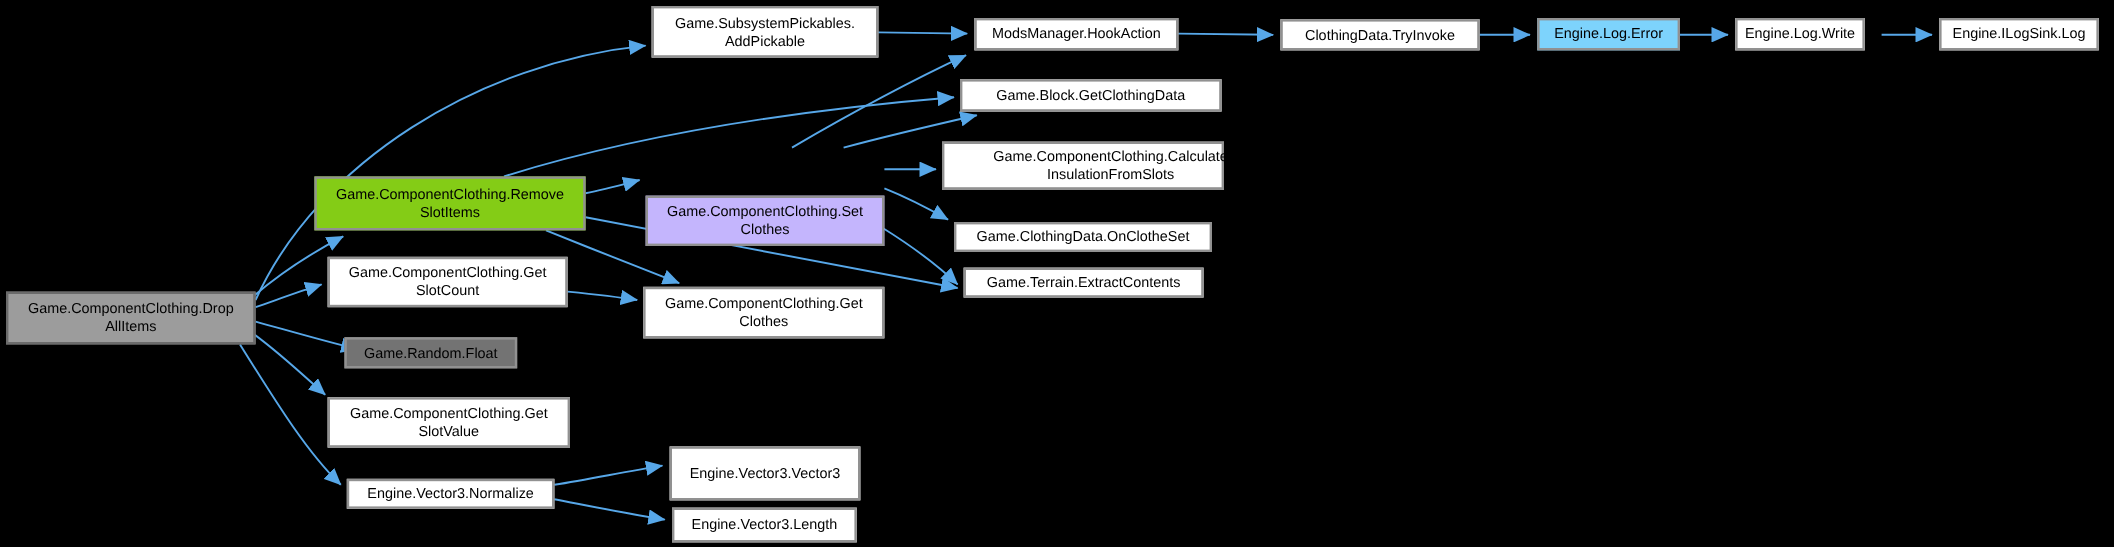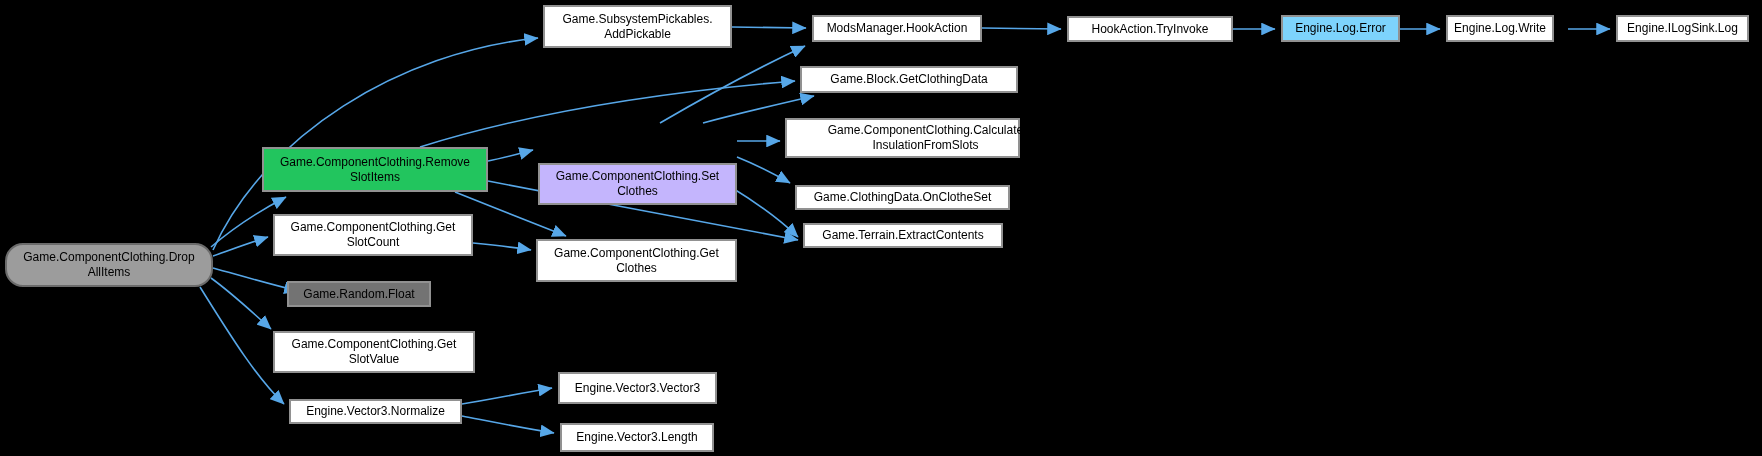--- a/index.html
+++ b/index.html
@@ -30,21 +30,20 @@
     border: 2px solid #919191;
     color: #000000;
     font-size: 12px;
     line-height: 15px;
     cursor: pointer;
   }
   .node.current {
     background: #9c9c9c;
     border-color: #6b6b6b;
     cursor: default;
-    border-radius: 18px;
   }
   .edge {
     fill: none;
     stroke-width: 1.6px;
   }
 </style>
 </head>
 <body style="background: rgb(0, 0, 0);">
 
 <div id="graph" style="background: rgb(0, 0, 0);">
@@ -73,39 +72,39 @@
       <path d="M732,27 L806,28" class="edge" stroke="#57a7e8" marker-end="url(#arrowhead)"></path>
       <path d="M982,28 L1061,29" class="edge" stroke="#57a7e8" marker-end="url(#arrowhead)"></path>
       <path d="M1233,29 L1275,29" class="edge" stroke="#57a7e8" marker-end="url(#arrowhead)"></path>
       <path d="M1400,29 L1440,29" class="edge" stroke="#57a7e8" marker-end="url(#arrowhead)"></path>
       <path d="M1568,29 L1610,29" class="edge" stroke="#57a7e8" marker-end="url(#arrowhead)"></path>
       <path d="M462,404 C493,399 521,393 552,388" class="edge" stroke="#57a7e8" marker-end="url(#arrowhead)"></path>
       <path d="M462,416 C493,422 522,428 554,433" class="edge" stroke="#57a7e8" marker-end="url(#arrowhead)"></path>
     </svg>
 <div class="node current" style="left: 5px; top: 243px; width: 208px; height: 44px; background: rgb(156, 156, 156); border-color: rgb(107, 107, 107); color: rgb(0, 0, 0);">Game.ComponentClothing.Drop
 AllItems</div>
-    <div class="node" style="left: 262px; top: 147px; width: 226px; height: 45px; background: #22c55e; border-color: rgb(145, 145, 145); color: rgb(0, 0, 0);">Game.ComponentClothing.Remove
+    <div class="node" style="left: 262px; top: 147px; width: 226px; height: 45px; background: #84cc16; border-color: rgb(145, 145, 145); color: rgb(0, 0, 0);">Game.ComponentClothing.Remove
 SlotItems</div>
     <div class="node" style="left: 273px; top: 214px; width: 200px; height: 42px; background: rgb(255, 255, 255); border-color: rgb(145, 145, 145); color: rgb(0, 0, 0);">Game.ComponentClothing.Get
 SlotCount</div>
     <div class="node" style="left: 287px; top: 281px; width: 144px; height: 26px; background: #737373; border-color: rgb(145, 145, 145); color: rgb(0, 0, 0);">Game.Random.Float</div>
     <div class="node" style="left: 273px; top: 331px; width: 202px; height: 42px; background: rgb(255, 255, 255); border-color: rgb(145, 145, 145); color: rgb(0, 0, 0);">Game.ComponentClothing.Get
 SlotValue</div>
     <div class="node" style="left: 289px; top: 399px; width: 173px; height: 25px; background: rgb(255, 255, 255); border-color: rgb(145, 145, 145); color: rgb(0, 0, 0);">Engine.Vector3.Normalize</div>
     <div class="node" style="left: 543px; top: 5px; width: 189px; height: 43px; background: rgb(255, 255, 255); border-color: rgb(145, 145, 145); color: rgb(0, 0, 0);">Game.SubsystemPickables.
 AddPickable</div>
     <div class="node" style="left: 538px; top: 123px; width: 199px; height: 42px; background: #c4b5fd; border-color: rgb(145, 145, 145); color: rgb(0, 0, 0); margin-top: 40px;">Game.ComponentClothing.Set
 Clothes</div>
     <div class="node" style="left: 536px; top: 239px; width: 201px; height: 43px; background: rgb(255, 255, 255); border-color: rgb(145, 145, 145); color: rgb(0, 0, 0);">Game.ComponentClothing.Get
 Clothes</div>
-    <div class="node" style="left: 558px; top: 372px; width: 159px; height: 32px; background: rgb(255, 255, 255); border-color: rgb(145, 145, 145); color: rgb(0, 0, 0);">Engine.Vector3.Vector3</div>
+    <div class="node" style="left: 558px; top: 372px; width: 159px; height: 45px; background: rgb(255, 255, 255); border-color: rgb(145, 145, 145); color: rgb(0, 0, 0);">Engine.Vector3.Vector3</div>
     <div class="node" style="left: 560px; top: 423px; width: 154px; height: 29px; background: rgb(255, 255, 255); border-color: rgb(145, 145, 145); color: rgb(0, 0, 0);">Engine.Vector3.Length</div>
     <div class="node" style="left: 812px; top: 15px; width: 170px; height: 27px; background: rgb(255, 255, 255); border-color: rgb(145, 145, 145); color: rgb(0, 0, 0);">ModsManager.HookAction</div>
     <div class="node" style="left: 800px; top: 66px; width: 218px; height: 27px; background: rgb(255, 255, 255); border-color: rgb(145, 145, 145); color: rgb(0, 0, 0);">Game.Block.GetClothingData</div>
     <div class="node" style="left: 785px; top: 118px; width: 235px; height: 40px; background: rgb(255, 255, 255); border-color: rgb(145, 145, 145); color: rgb(0, 0, 0); padding-left: 46px;">Game.ComponentClothing.Calculate
 InsulationFromSlots</div>
     <div class="node" style="left: 795px; top: 185px; width: 215px; height: 25px; background: rgb(255, 255, 255); border-color: rgb(145, 145, 145); color: rgb(0, 0, 0);">Game.ClothingData.OnClotheSet</div>
     <div class="node" style="left: 803px; top: 223px; width: 200px; height: 25px; background: rgb(255, 255, 255); border-color: rgb(145, 145, 145); color: rgb(0, 0, 0);">Game.Terrain.ExtractContents</div>
-    <div class="node" style="left: 1067px; top: 16px; width: 166px; height: 26px; background: rgb(255, 255, 255); border-color: rgb(145, 145, 145); color: rgb(0, 0, 0);">HookAction.TryInvoke</div>
+    <div class="node" style="left: 1067px; top: 16px; width: 166px; height: 26px; background: rgb(255, 255, 255); border-color: rgb(145, 145, 145); color: rgb(0, 0, 0);">ClothingData.TryInvoke</div>
     <div class="node" style="left: 1281px; top: 15px; width: 119px; height: 27px; background: #7dd3fc; border-color: rgb(145, 145, 145); color: rgb(0, 0, 0);">Engine.Log.Error</div>
     <div class="node" style="left: 1446px; top: 15px; width: 108px; height: 27px; background: rgb(255, 255, 255); border-color: rgb(145, 145, 145); color: rgb(0, 0, 0);">Engine.Log.Write</div>
     <div class="node" style="left: 1616px; top: 15px; width: 133px; height: 27px; background: rgb(255, 255, 255); border-color: rgb(145, 145, 145); color: rgb(0, 0, 0);">Engine.ILogSink.Log</div>
   </div>
 
 </body></html>

